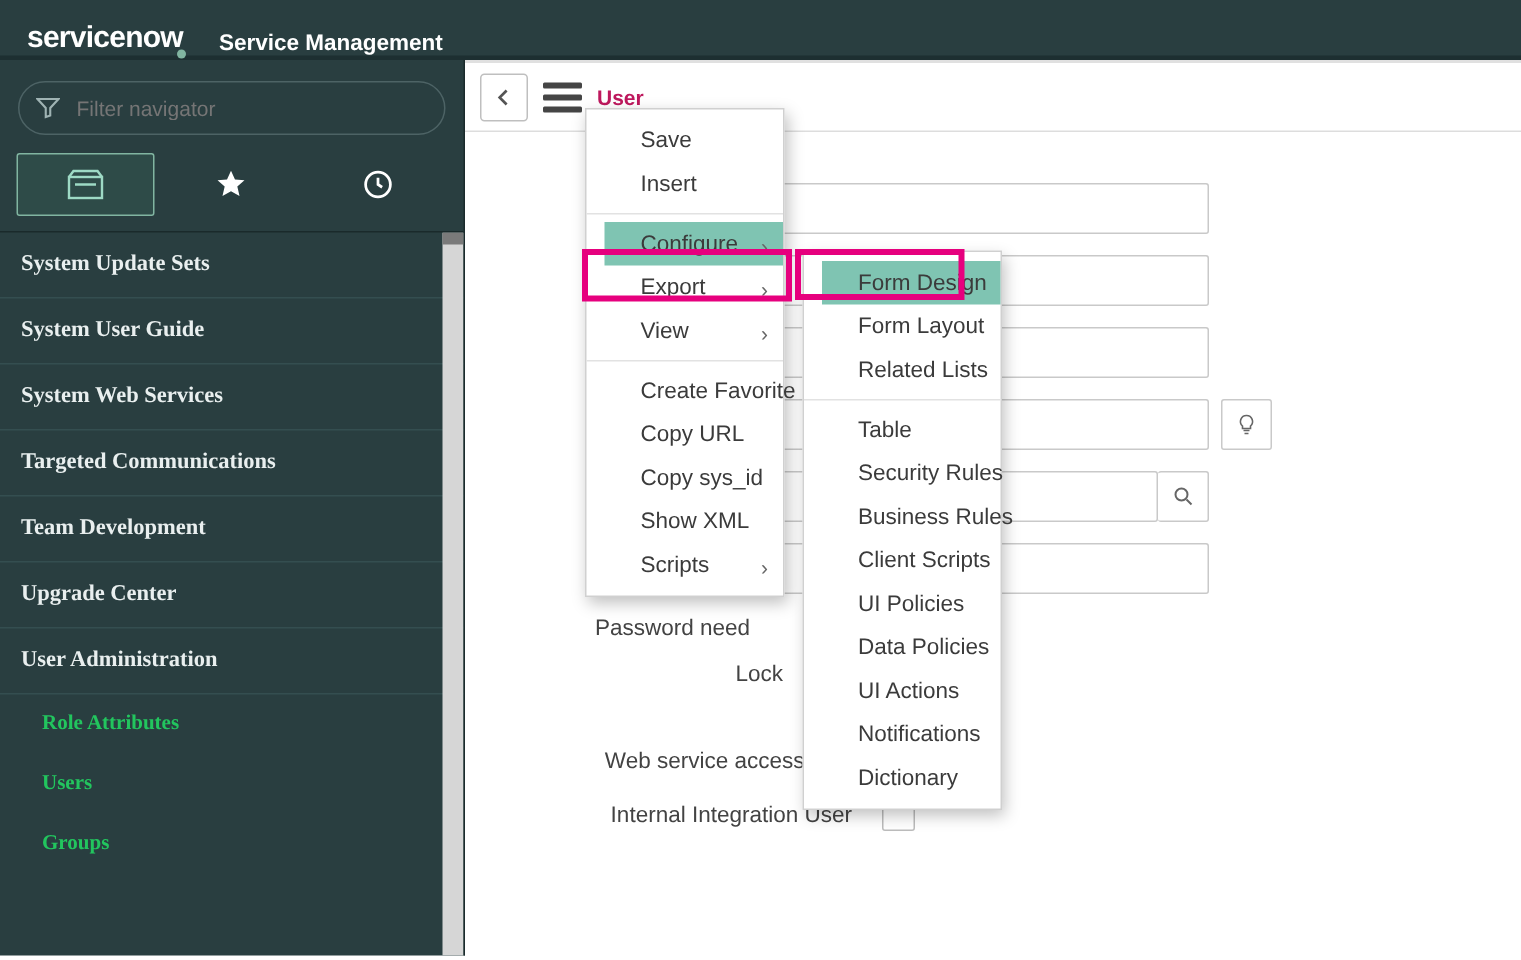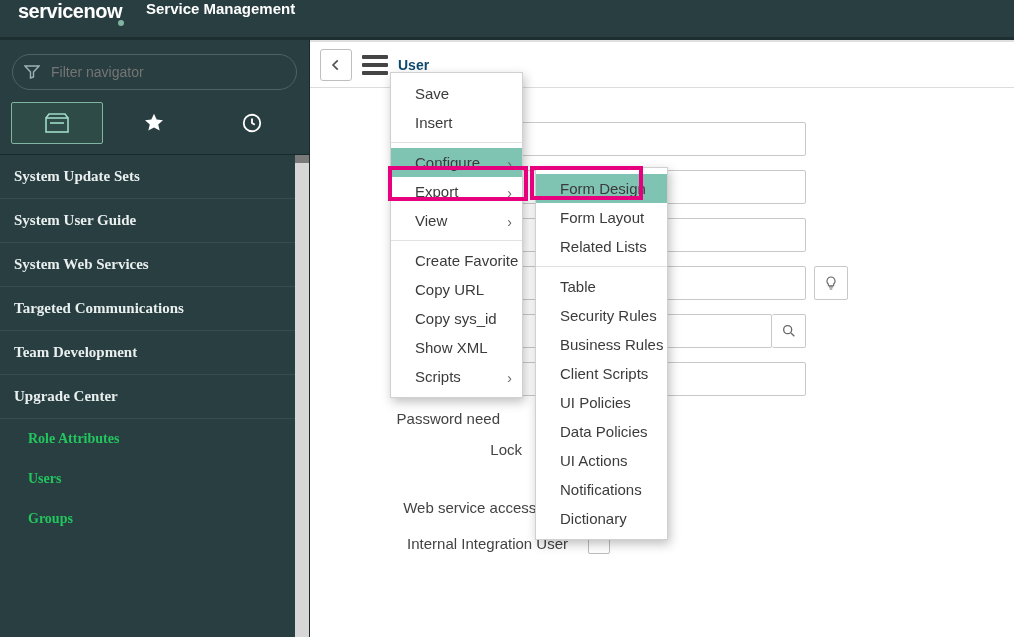--- a/index.html
+++ b/index.html
@@ -10,21 +10,21 @@
     height: 640px;
     overflow: hidden;
     background: #fff;
     color: #222;
   }
   
   .topbar {
     background: #293e40;
     height: 40px;
     display: flex;
-    align-items: flex-start;
+    align-items: flex-end;
     padding: 0 18px;
     color: #fff;
     border-bottom: 3px solid #1d2f31;
   }
   .logo {
     font-weight: 700;
     font-size: 20px;
     letter-spacing: -0.5px;
     margin-right: 18px;
     position: relative;
@@ -131,21 +131,21 @@
     background:#fff;
     display:flex; align-items:center; justify-content:center;
     cursor:pointer;
   }
   .hamburger {
     width:26px; height:20px;
     display:flex; flex-direction:column; justify-content:space-between;
     cursor:pointer;
   }
   .hamburger span { display:block; height:4px; background:#454545; border-radius:1px; }
-  .hdr-title { font-weight:700; font-size:14px; color:#0c4a6e; }
+  .hdr-title { font-weight:700; font-size:14px; color:#be185d; }
 
   
   .form-body {
     padding: 34px 10px 10px 10px;
   }
   .field-row {
     display:flex; align-items:center;
     margin-bottom: 14px;
   }
   .fld-label {
@@ -187,20 +187,21 @@
     box-shadow: 2px 4px 10px rgba(0,0,0,.25);
     padding: 6px 0;
   }
   .menu-item {
     padding: 6px 36px 6px 24px;
     font-size: 15px;
     color:#3b3b3b;
     cursor:pointer;
     position:relative;
     white-space:nowrap;
+    margin-left:12px;
   }
   .menu-item.highlight {
     background:#7fc4b2;
   }
   .menu-item .chev {
     position:absolute; right:10px; top:8px; font-size:14px; color:#666;
   }
   .menu-sep {
     height:1px; background:#e2e2e2; margin:5px 0;
   }
@@ -259,20 +260,21 @@
 
     <div class="nav-scroll">
       <div class="scroll-gutter"></div>
       <div class="scroll-thumb"></div>
       <div class="nav-item">System Update Sets</div>
       <div class="nav-item">System User Guide</div>
       <div class="nav-item">System Web Services</div>
       <div class="nav-item">Targeted Communications</div>
       <div class="nav-item">Team Development</div>
       <div class="nav-item">Upgrade Center</div>
+      <div class="nav-item">User Administration</div>
       <div class="nav-sub">Role Attributes</div>
       <div class="nav-sub">Users</div>
       <div class="nav-sub">Groups</div>
     </div>
   </div>
 
   <div class="main">
 
     <div class="form-header">
       <div class="back-btn">

